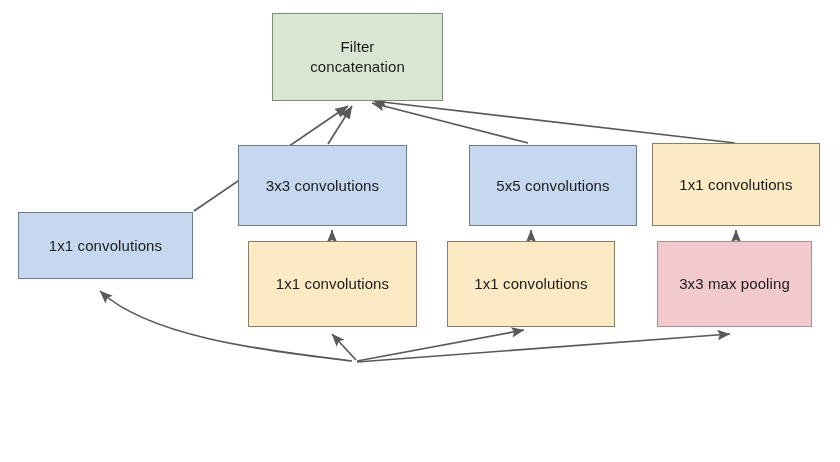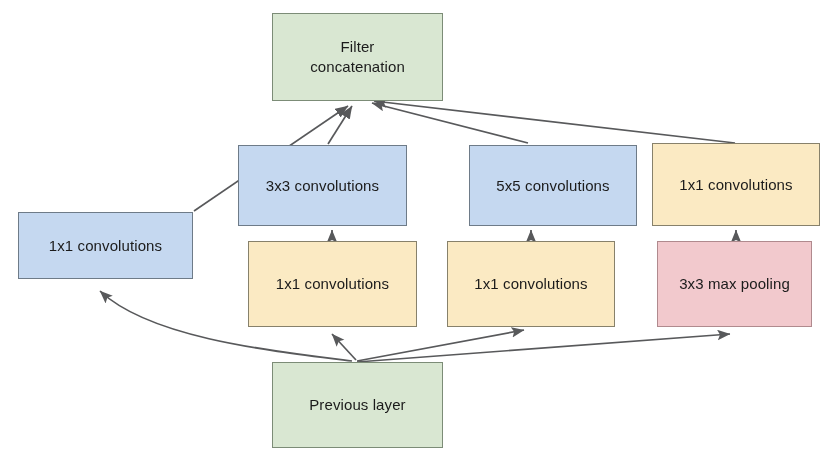--- a/index.html
+++ b/index.html
@@ -117,17 +117,14 @@
   </div>
 
   <div class="node fill-yellow" style="left:447px; top:241px; width:168px; height:86px;">
     <span class="node-label">1x1 convolutions</span>
   </div>
 
   <div class="node fill-red" style="left:644px; top:241px; width:155px; height:86px;margin-left:13px;">
     <span class="node-label">3x3 max pooling</span>
   </div>
 
-  <div class="node fill-green" style="left:272px; top:362px; width:171px; height:86px;">
-    <span class="node-label">Previous layer</span>
-  </div>
 
 </div>
 
 </body></html>

